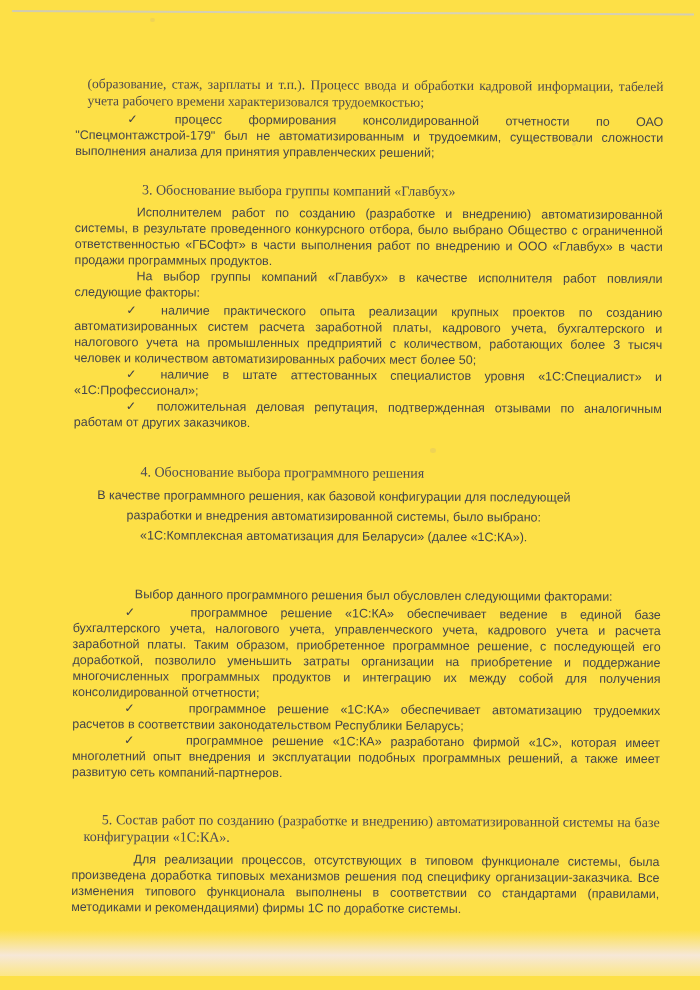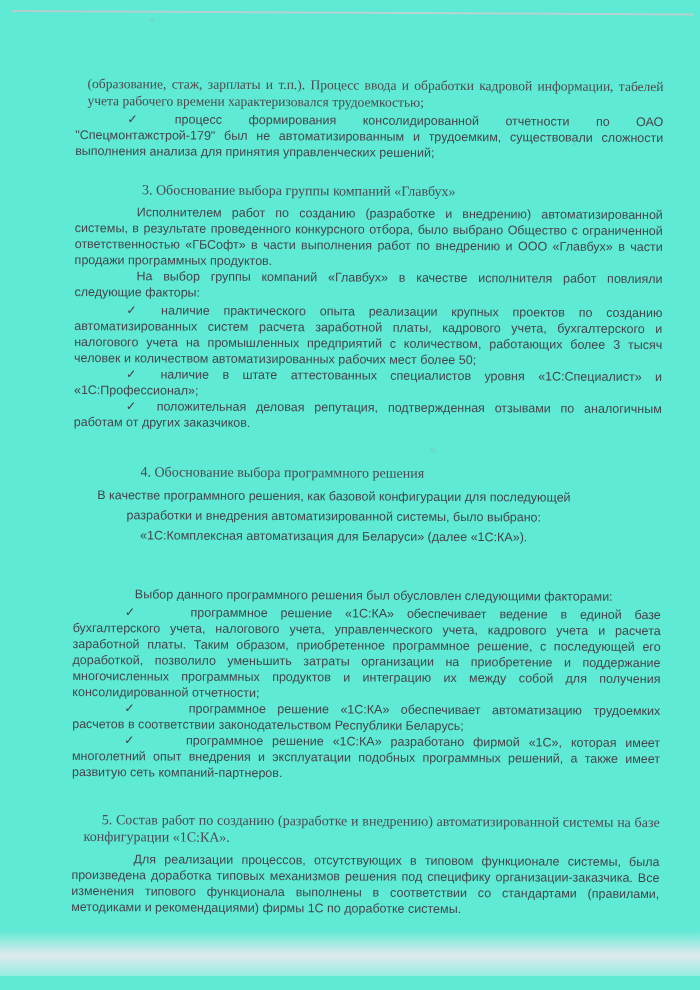--- a/index.html
+++ b/index.html
@@ -1,18 +1,18 @@
 <!DOCTYPE html>
 <html lang="ru"><head>
 <meta charset="utf-8">
 <style>
   html,body { margin:0; padding:0; background:#ffffff; }
   .page {
     position:relative; width:700px; height:990px;
-    background:#5eead4; overflow:hidden;
+    background:#fde047; overflow:hidden;
     font-family:"Liberation Sans", sans-serif;
   }
   
   .scanline {
     position:absolute; top:10px; left:12px; width:682px; height:1.5px;
     background:linear-gradient(90deg,#c6c6ca,#cfcfd4 60%,#c9c9ce);
     transform:rotate(0.3deg); transform-origin:0 0; opacity:.8;
   }
   .bottomtint {
     position:absolute; left:0; right:0; bottom:14px; height:46px;

